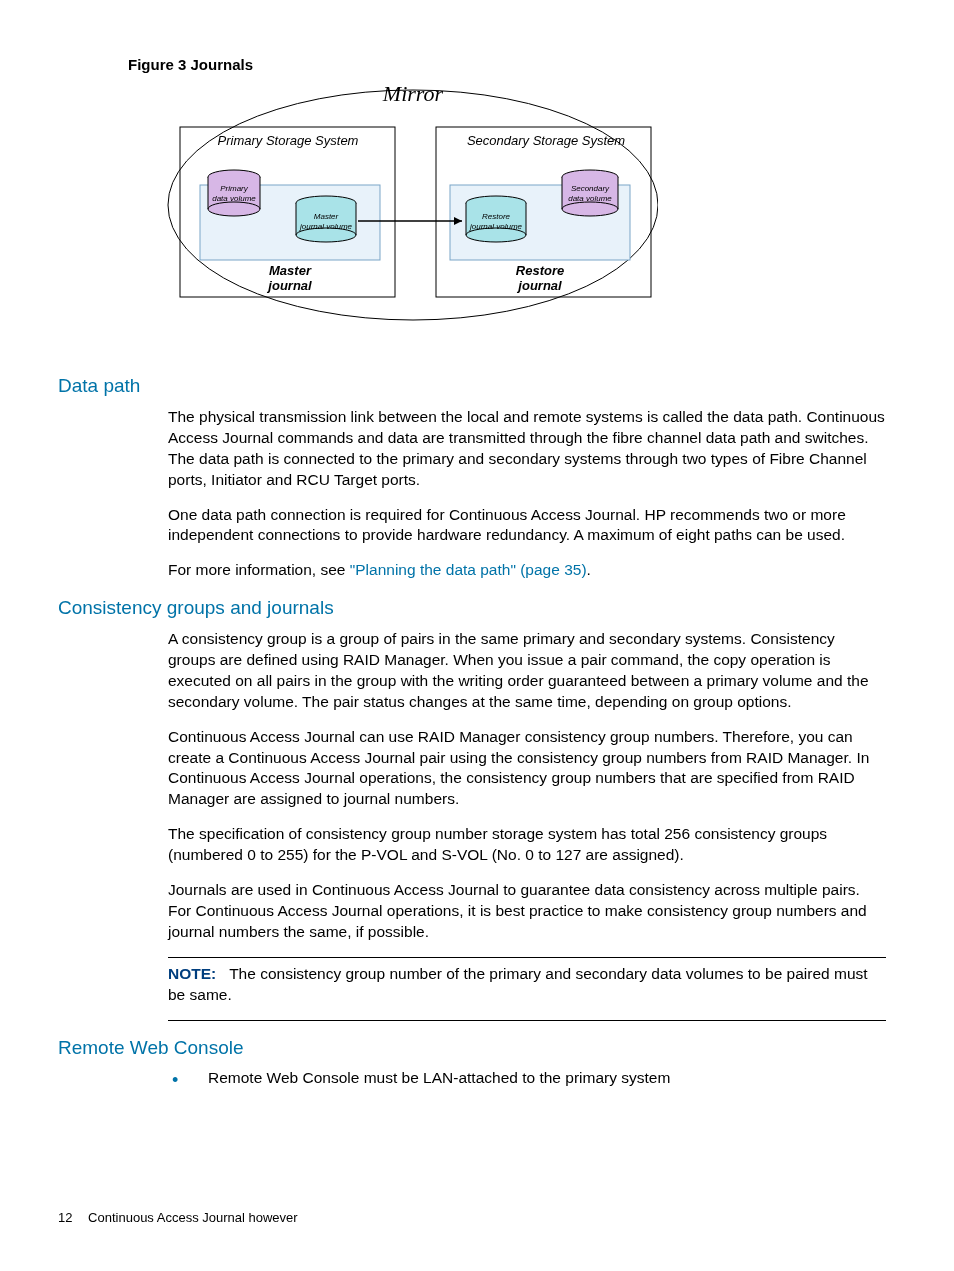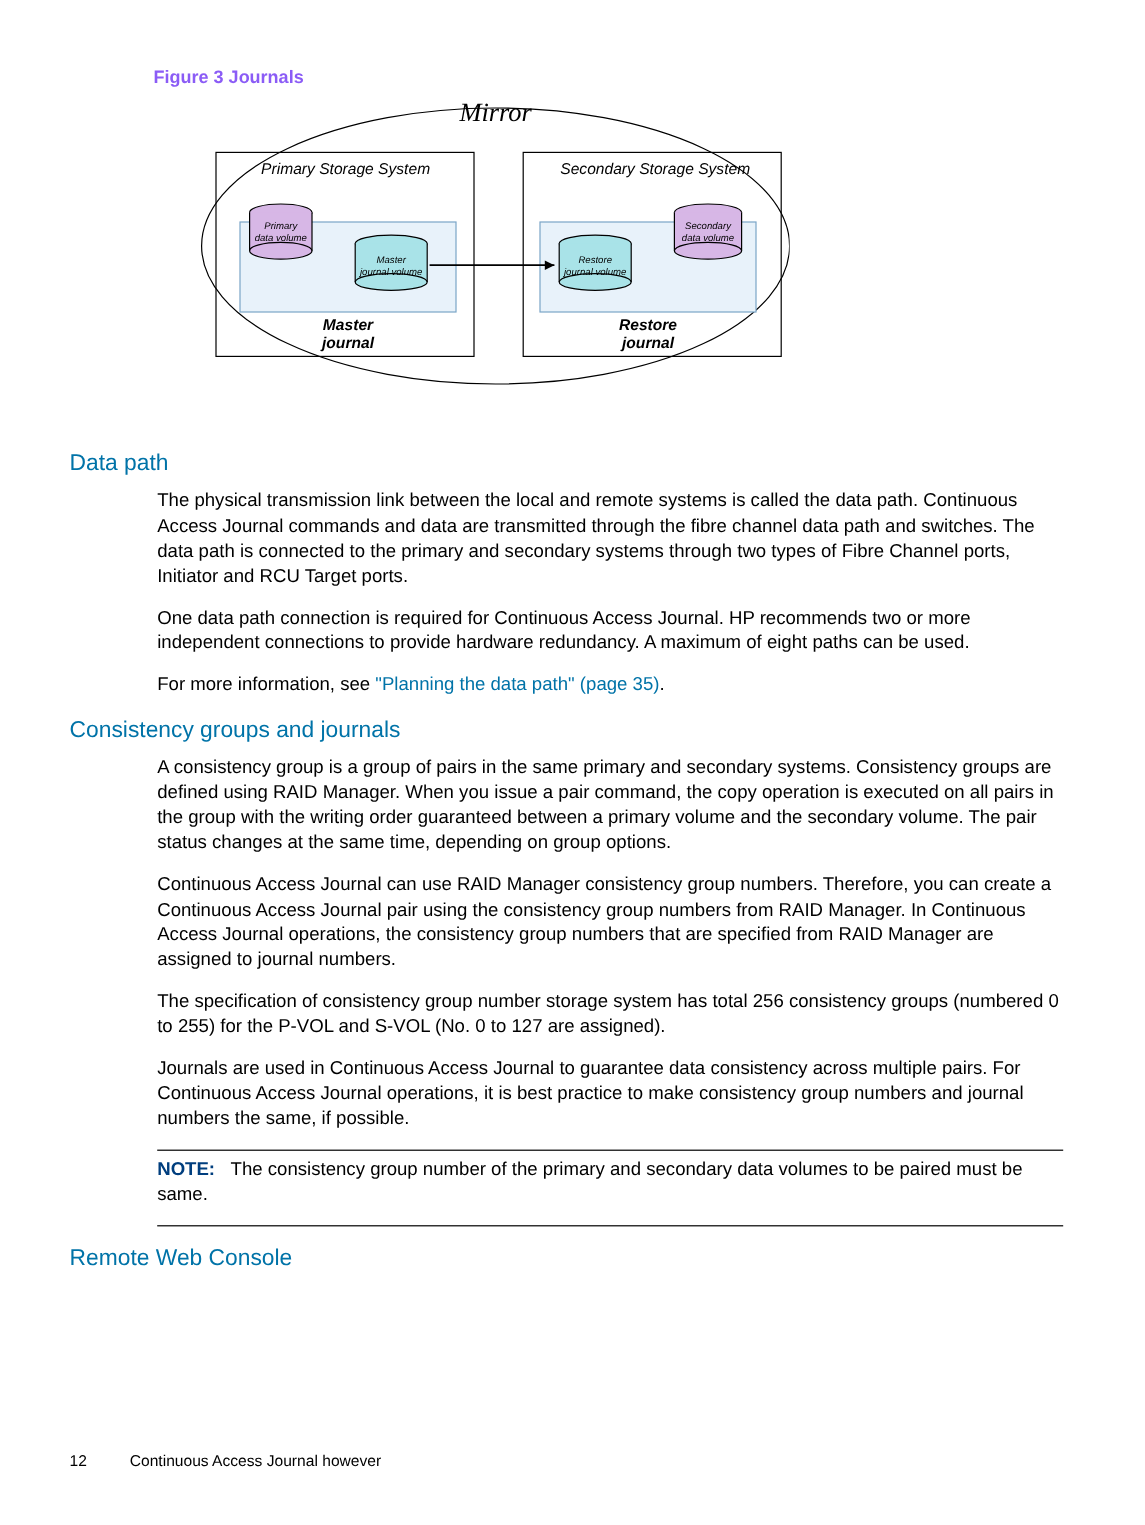--- a/index.html
+++ b/index.html
@@ -8,54 +8,54 @@
     width: 954px;
     height: 1271px;
     position: relative;
     background: #fff;
     color: #000;
     font-size: 15.5px;
     line-height: 1.35;
   }
   .page { padding: 55px 58px 40px 58px; }
   .figure-caption {
-    color: #8b5cf6;
+    color: #000000;
     font-weight: bold;
     font-size: 15px;
     margin: 0 0 10px 70px;
   }
   .diagram-wrap { margin-left: 90px; margin-bottom: 22px; font-style: italic; }
   h2.section {
     color: #0073a8;
     font-weight: normal;
     font-size: 19px;
     margin: 8px 0 8px 0;
   }
-  .body-block { margin-left: 73px; margin-right: 10px; }
+  .body-block { margin-left: 110px; margin-right: 10px; }
   .para { margin-bottom: 14px; text-align: left; }
   a.link { color: #0073a8; text-decoration: none; }
   .note-rule { border: 0; border-top: 1.5px solid #000; margin: 8px 0 6px 0; }
   .note-label { font-weight: bold; color: #003e7e; }
   ul.bullets { list-style: none; padding-left: 0; margin-top: 4px; }
   ul.bullets li { position: relative; padding-left: 40px; margin-bottom: 10px; }
   ul.bullets li::before {
     content: "•";
     position: absolute;
     left: 4px; top: 0;
     color: #0073a8;
     font-size: 18px;
   }
   .footer {
     position: absolute;
     bottom: 44px;
     left: 58px;
     font-size: 13px;
     color: #000;
   }
-  .footer .pn { margin-right: 32px; text-align: right; }
+  .footer .pn { margin-right: 12px; text-align: right; }
 </style>
 </head>
 <body>
 
 <div class="page">
 
   <div class="figure-caption">Figure 3 Journals</div>
 
   <div class="diagram-wrap">
     <svg width="510" height="260" viewBox="0 0 510 260">
@@ -141,20 +141,21 @@
     <hr class="note-rule">
     <p class="para">
       <span class="note-label">NOTE:</span>&nbsp;&nbsp;&nbsp;<span>The consistency group number of the primary and secondary data volumes to be paired must be same.</span>
     </p>
     <hr class="note-rule">
   </div>
 
   <h2 class="section" style="margin-top:14px">Remote Web Console</h2>
   <div class="body-block">
     <ul class="bullets">
+      <li>Remote Web Console must be LAN-attached to the primary system</li>
     </ul>
   </div>
 
 </div>
 
 <div class="footer">
   <span class="pn">12</span>
   <span>Continuous Access Journal however</span>
 </div>
 

